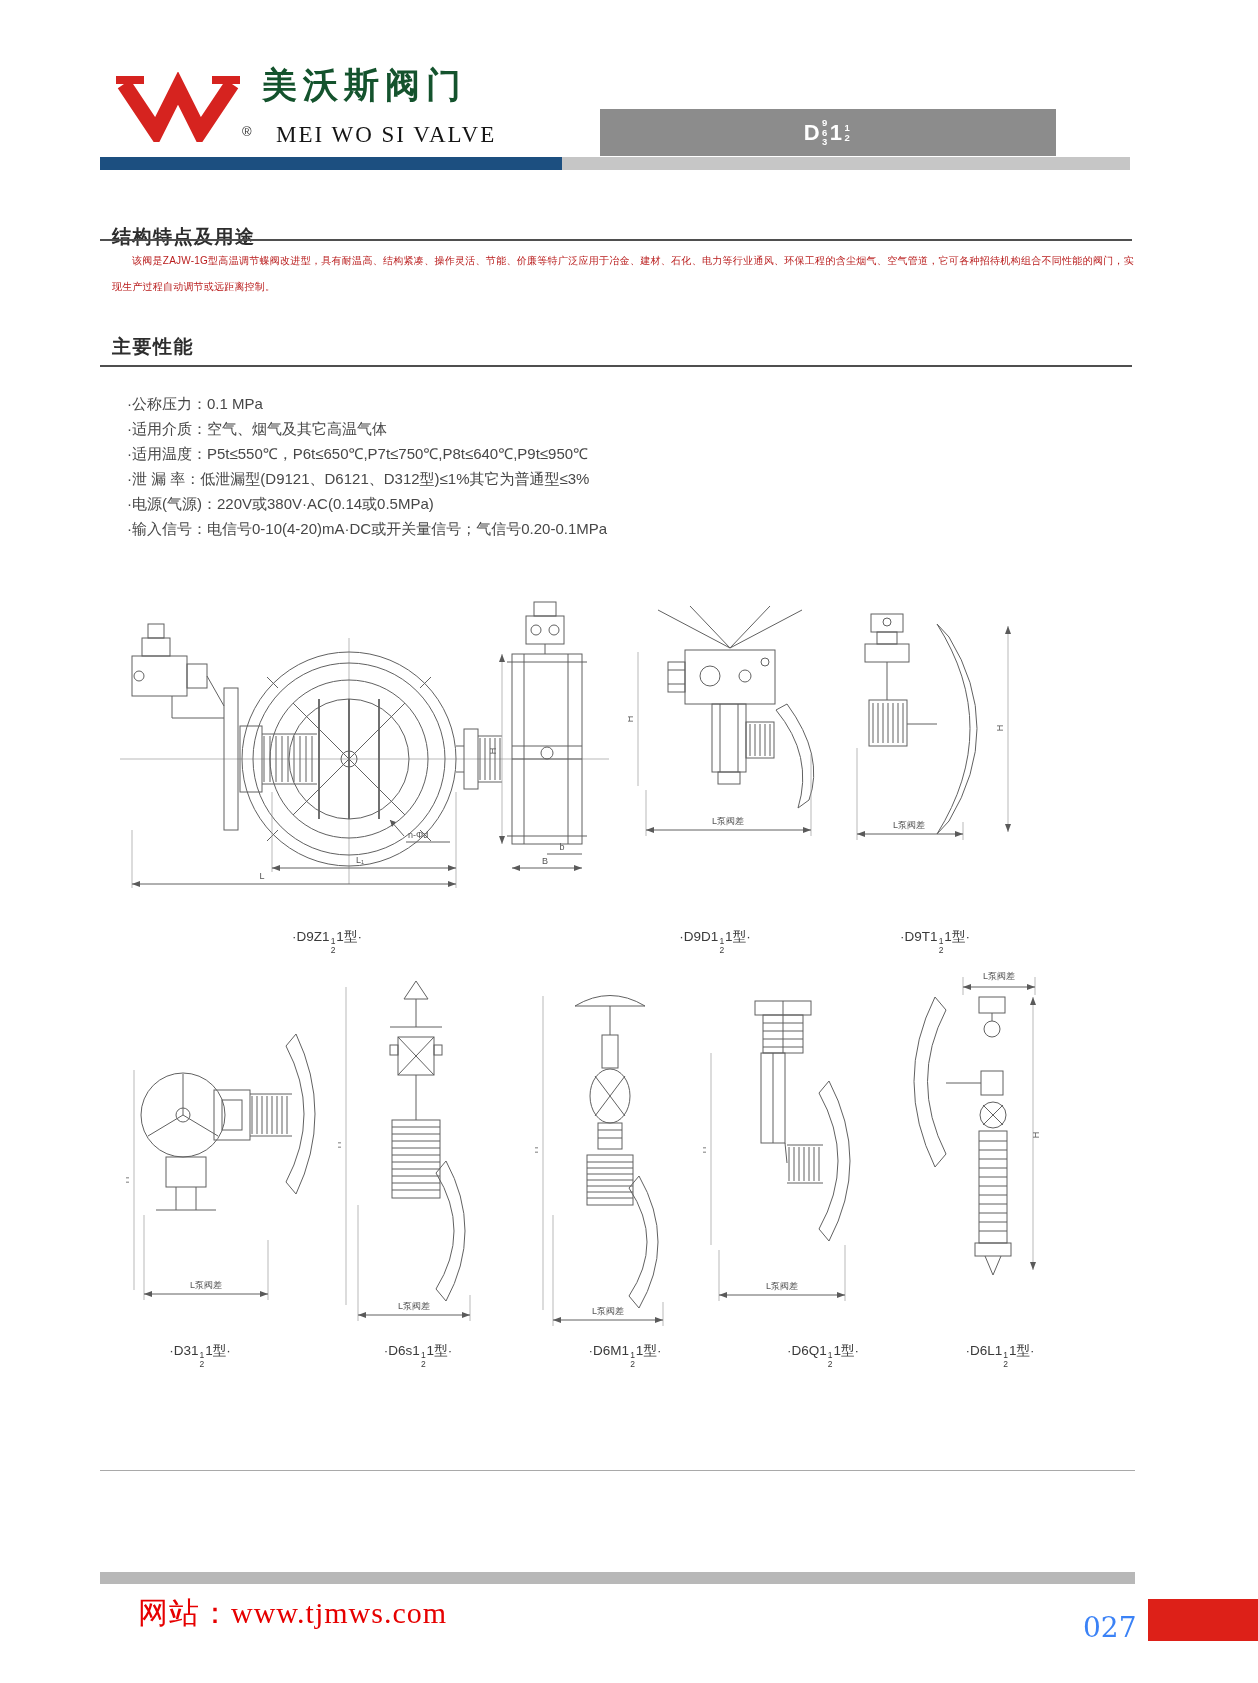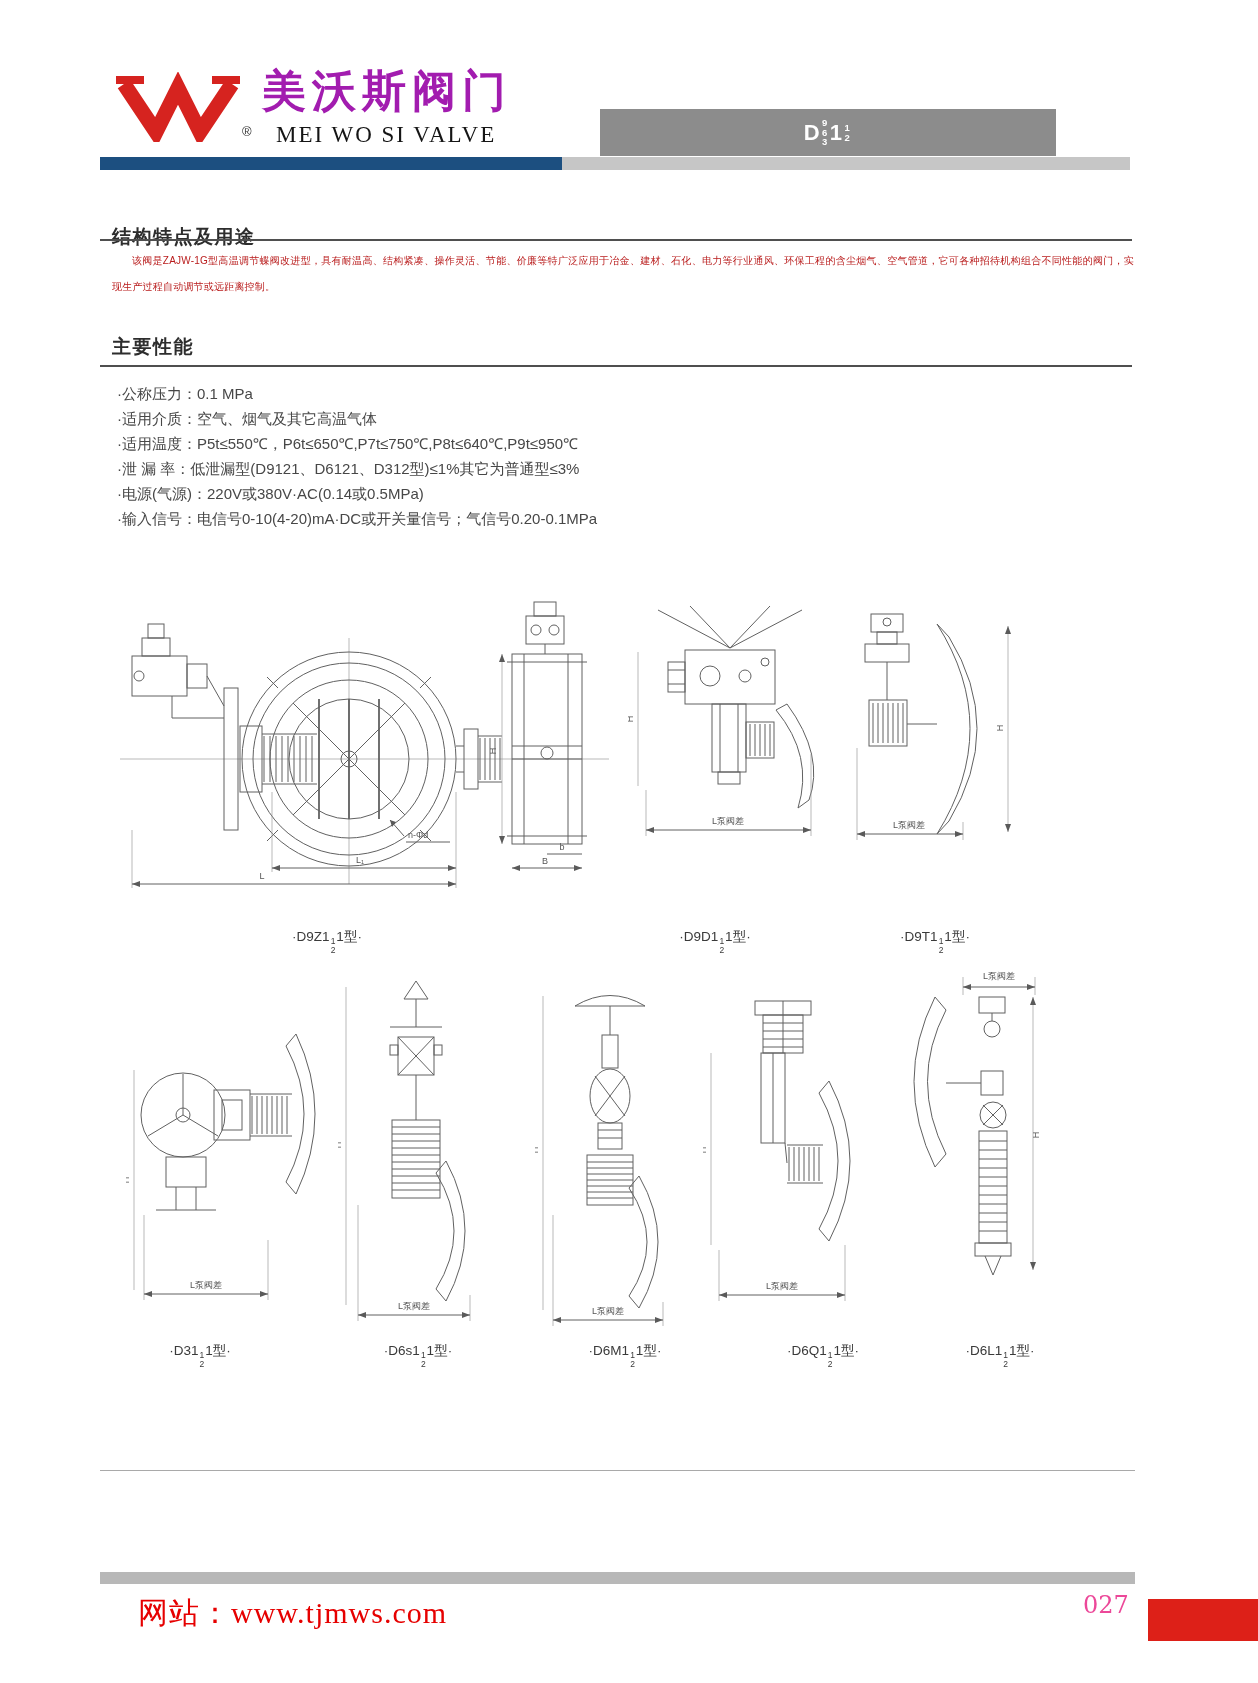--- a/index.html
+++ b/index.html
@@ -1,50 +1,50 @@
 <!DOCTYPE html>
 <html><head>
 <meta charset="utf-8">
 <style>
   html,body{margin:0;padding:0;background:#e8e8e8;}
   .page{position:relative;width:1258px;height:1683px;background:#ffffff;overflow:hidden;
         font-family:"Liberation Sans",sans-serif;margin:0 auto;}
   .ab{position:absolute;}
 
   
-  .co-cn{font-family:"DejaVu Serif",serif;font-weight:bold;font-size:44px;letter-spacing:6px;color:#a21caf;}
+  .co-cn{font-family:"DejaVu Serif",serif;font-weight:bold;font-size:35px;letter-spacing:6px;color:#14532d;}
   .co-en{font-family:"Liberation Serif",serif;font-weight:normal;font-size:23px;letter-spacing:2px;color:#151515;}
   .banner{background:#8c8c8c;color:#fff;display:flex;align-items:center;justify-content:center;
           font-weight:bold;font-size:22px;letter-spacing:0.5px;white-space:nowrap;}
   .stk{display:inline-flex;flex-direction:column;align-items:center;font-size:9.5px;line-height:1.05;margin:0 2px;font-weight:bold;}
   .bar-navy{background:#1c4f80;}
   .bar-gray{background:#c6c6c6;}
 
   
   .sec-title{font-size:19px;font-weight:bold;color:#2d2d2d;letter-spacing:1.5px;}
   .sec-line{height:2px;background:#4f4f4f;}
   .body-text{font-size:10px;line-height:26px;color:#b91c1c;text-align:justify;text-indent:2em;letter-spacing:0.2px;}
-  .spec{margin:1px;padding:0;}
+  .spec{margin:11px;padding:0;}
   .spec li{list-style:none;font-size:15px;line-height:25px;color:#474747;white-space:pre-wrap;}
 
   
   svg.draw{stroke:#616161;stroke-width:1;fill:none;}
   svg.draw text{stroke:none;fill:#555;font-size:9px;font-family:"Liberation Sans",sans-serif;}
   svg.draw .cl{stroke:#9c9c9c;stroke-width:0.7;}
   svg.draw .thk{stroke-width:1.8;}
   svg.draw .fil{fill:#5a5a5a;stroke:none;}
   .cap{font-size:13.5px;color:#3a3a3a;white-space:nowrap;transform:translateX(-50%);}
   .cfrac{display:inline-flex;flex-direction:column;align-items:center;font-size:8.5px;line-height:1;
          vertical-align:-3px;margin:0 1px;}
   .divider{height:1px;background:#a9a9a9;}
 
   
   .foot-rule{background:#b8b8b8;}
   .site{font-family:"Liberation Serif",serif;font-size:30px;color:#e60000;letter-spacing:1px;}
-  .pageno{font-family:"DejaVu Serif",serif;font-size:24px;color:#ec4899;}
+  .pageno{font-family:"DejaVu Serif",serif;font-size:28px;color:#3b82f6;margin-top:20px;}
   .red-block{background:#dd2018;}
 </style>
 </head>
 <body>
 
 <div class="page">
 
   <svg class="ab" style="left:114px;top:72px" width="150" height="70" viewBox="0 0 150 70">
     <polyline points="10,12 42,60 64,16 86,60 118,12" fill="none" stroke="#d6231f" stroke-width="15" stroke-linejoin="miter"></polyline>
     <line x1="2" y1="8" x2="30" y2="8" stroke="#d6231f" stroke-width="8"></line>

